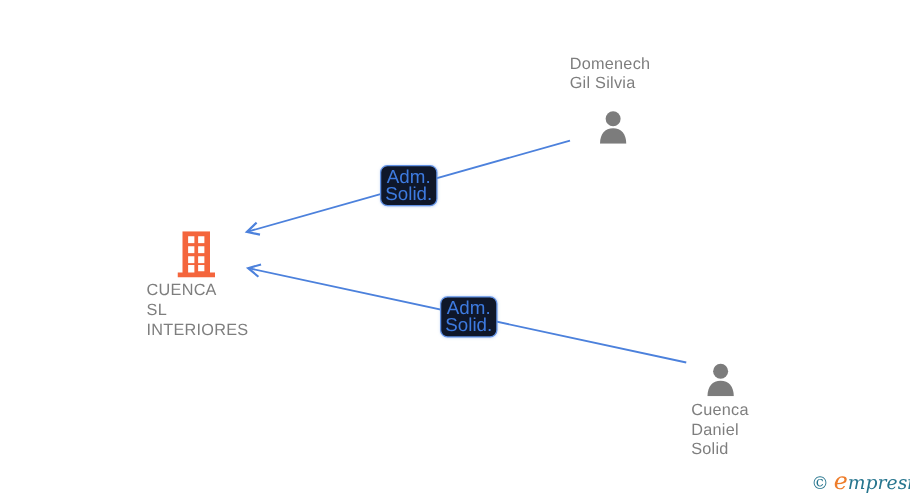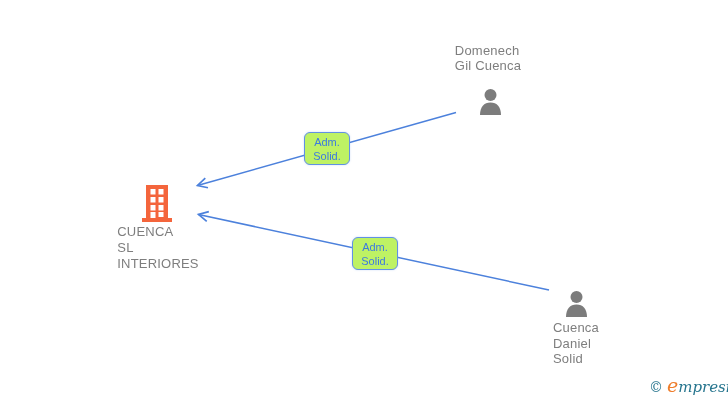--- a/index.html
+++ b/index.html
@@ -20,25 +20,25 @@
     background:#ffffff;
     overflow:hidden;
     font-family:"Liberation Sans", sans-serif;
   }
   .edges-svg{position:absolute;left:0;top:0;width:728px;height:400px;}
   .edge-line{stroke:var(--edge-blue);stroke-width:1.5;fill:none;}
   .arrowhead-path{stroke:var(--edge-blue);stroke-width:1.7;fill:none;}
   .edge-label{
     position:absolute;
     width:46px;height:33px;
-    background:#bef264;
+    background:#0f172a;
     border:1.5px solid var(--label-border);
     border-radius:6px;
     color:var(--label-blue);
-    font-size:11px;line-height:14px;
+    font-size:15px;line-height:14px;
     display:flex;flex-direction:column;align-items:center;justify-content:center;
     box-shadow:0 0 2px rgba(97,145,228,0.35);
     cursor:pointer;
   }
   .edge-label-1{left:304px;top:132px;}
   .edge-label-2{left:352px;top:237px;}
   .node-icon{position:absolute;}
   .company-icon{left:142px;top:185px;width:30px;height:37px;}
   .person-icon{width:29px;height:27px;}
   .person1-icon{left:476px;top:88px;}
@@ -124,21 +124,21 @@
   </svg>
 
   <div class="node-label company-label">
     <span>CUENCA</span>
     <span>SL</span>
     <span>INTERIORES</span>
   </div>
 
   <div class="node-label person1-label">
     <span>Domenech</span>
-    <span>Gil Cuenca</span>
+    <span>Gil Silvia</span>
   </div>
 
   <svg class="node-icon person-icon person1-icon" viewBox="0 0 28 27">
     <circle class="person-shape" cx="14" cy="7" r="6"></circle>
     <path class="person-shape" d="M14 14.5 C7.5 14.5 3.5 19 3.5 27 L24.5 27 C24.5 19 20.5 14.5 14 14.5 Z"></path>
   </svg>
 
   <svg class="node-icon person-icon person2-icon" viewBox="0 0 28 27">
     <circle class="person-shape" cx="14" cy="7" r="6"></circle>
     <path class="person-shape" d="M14 14.5 C7.5 14.5 3.5 19 3.5 27 L24.5 27 C24.5 19 20.5 14.5 14 14.5 Z"></path>

